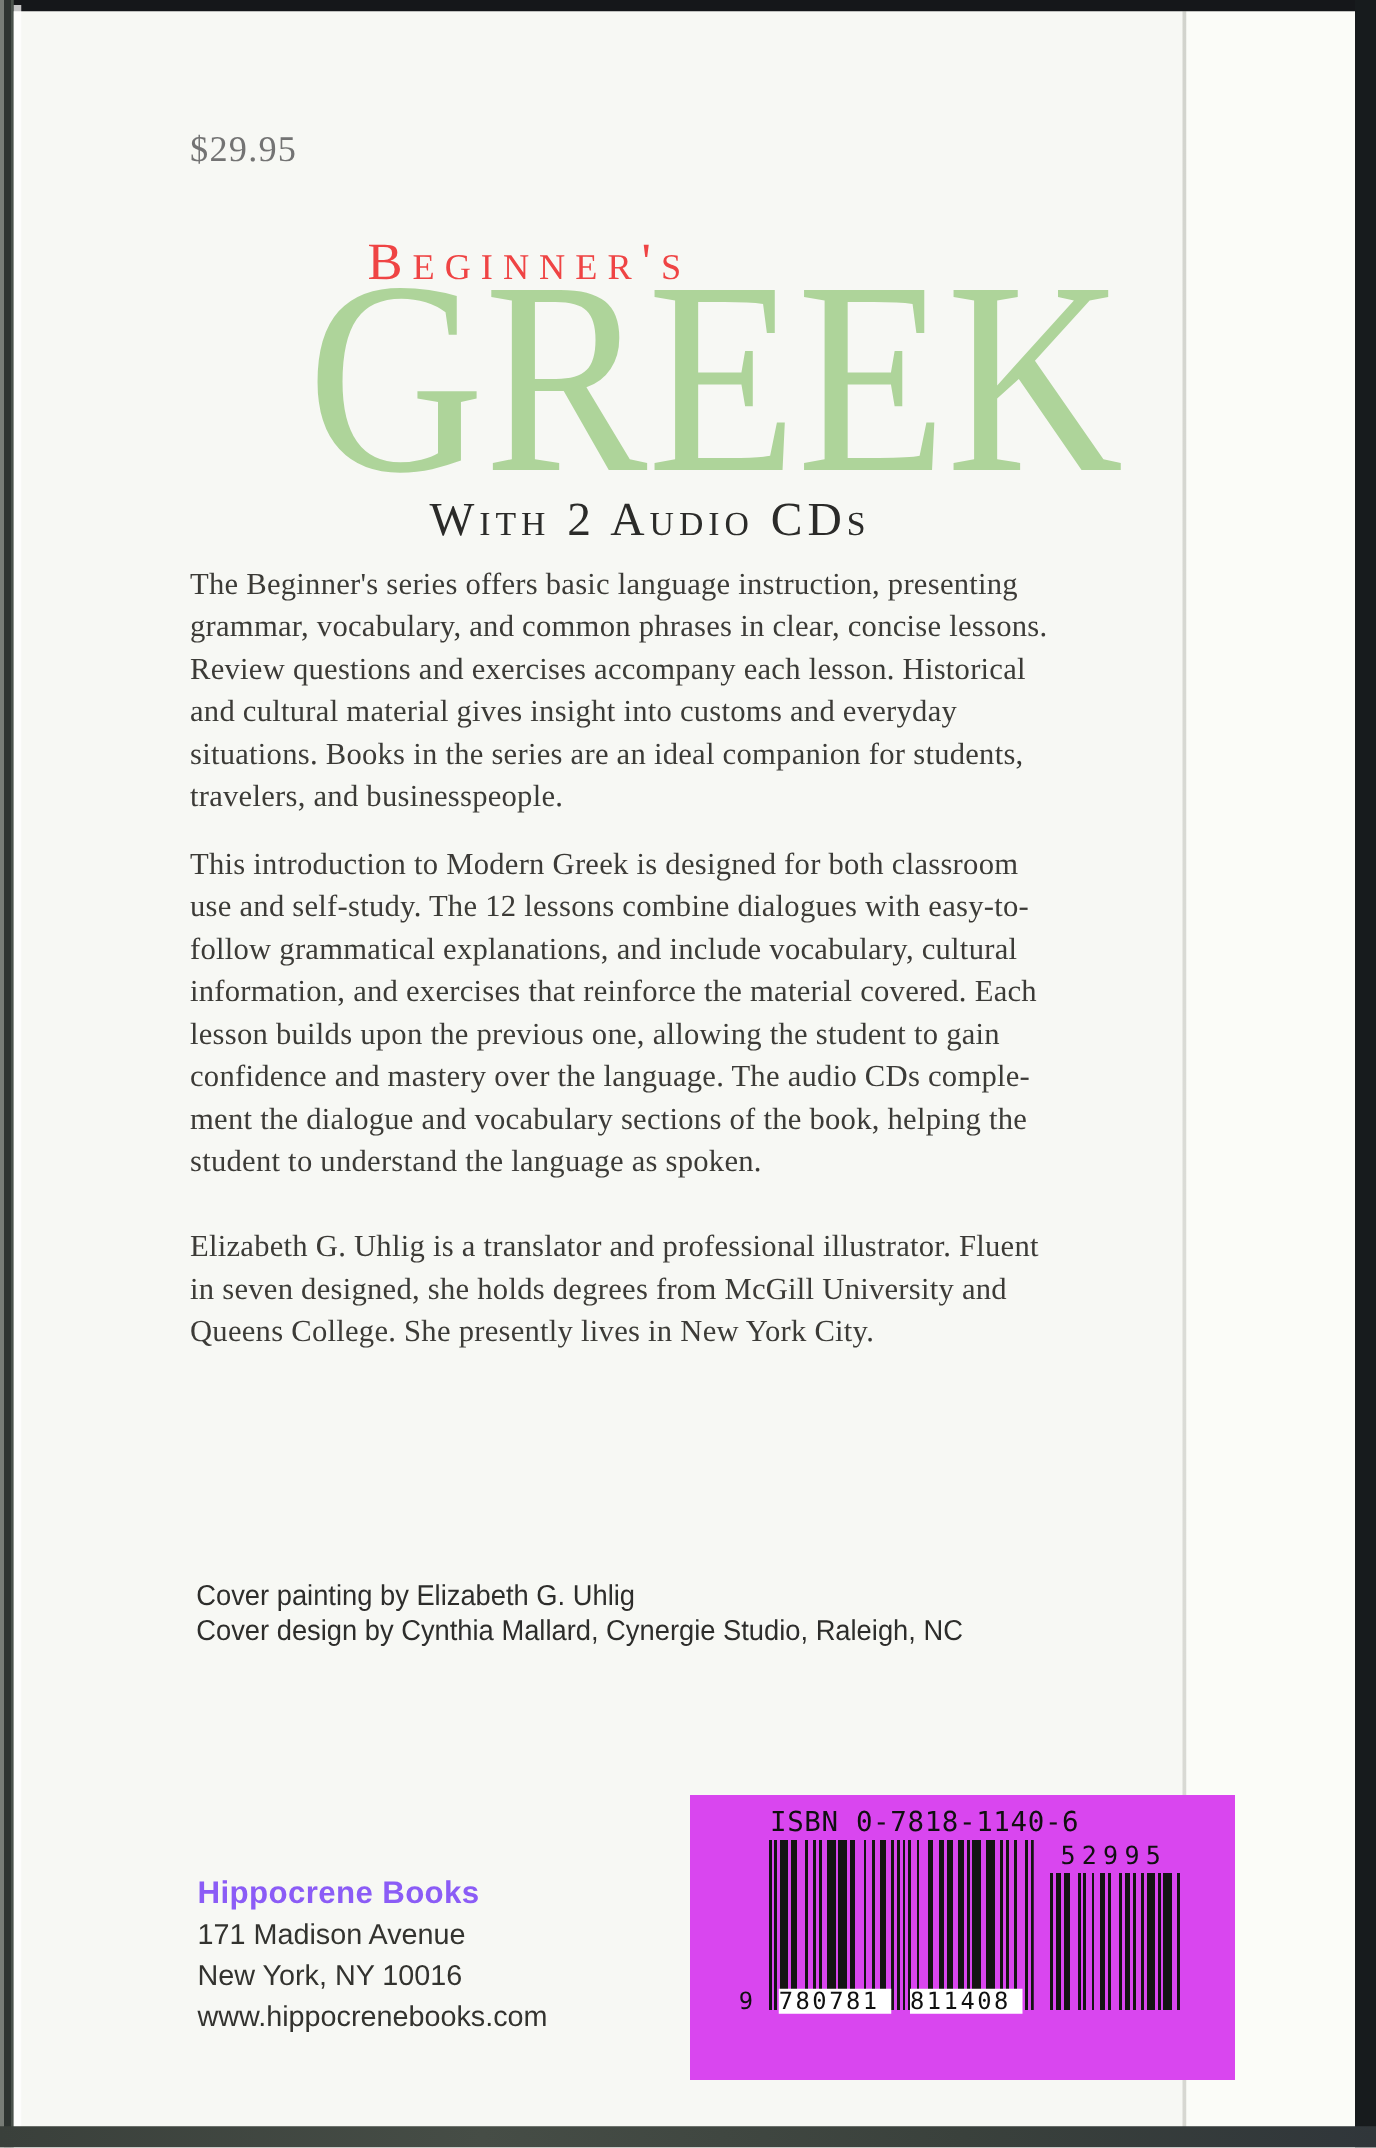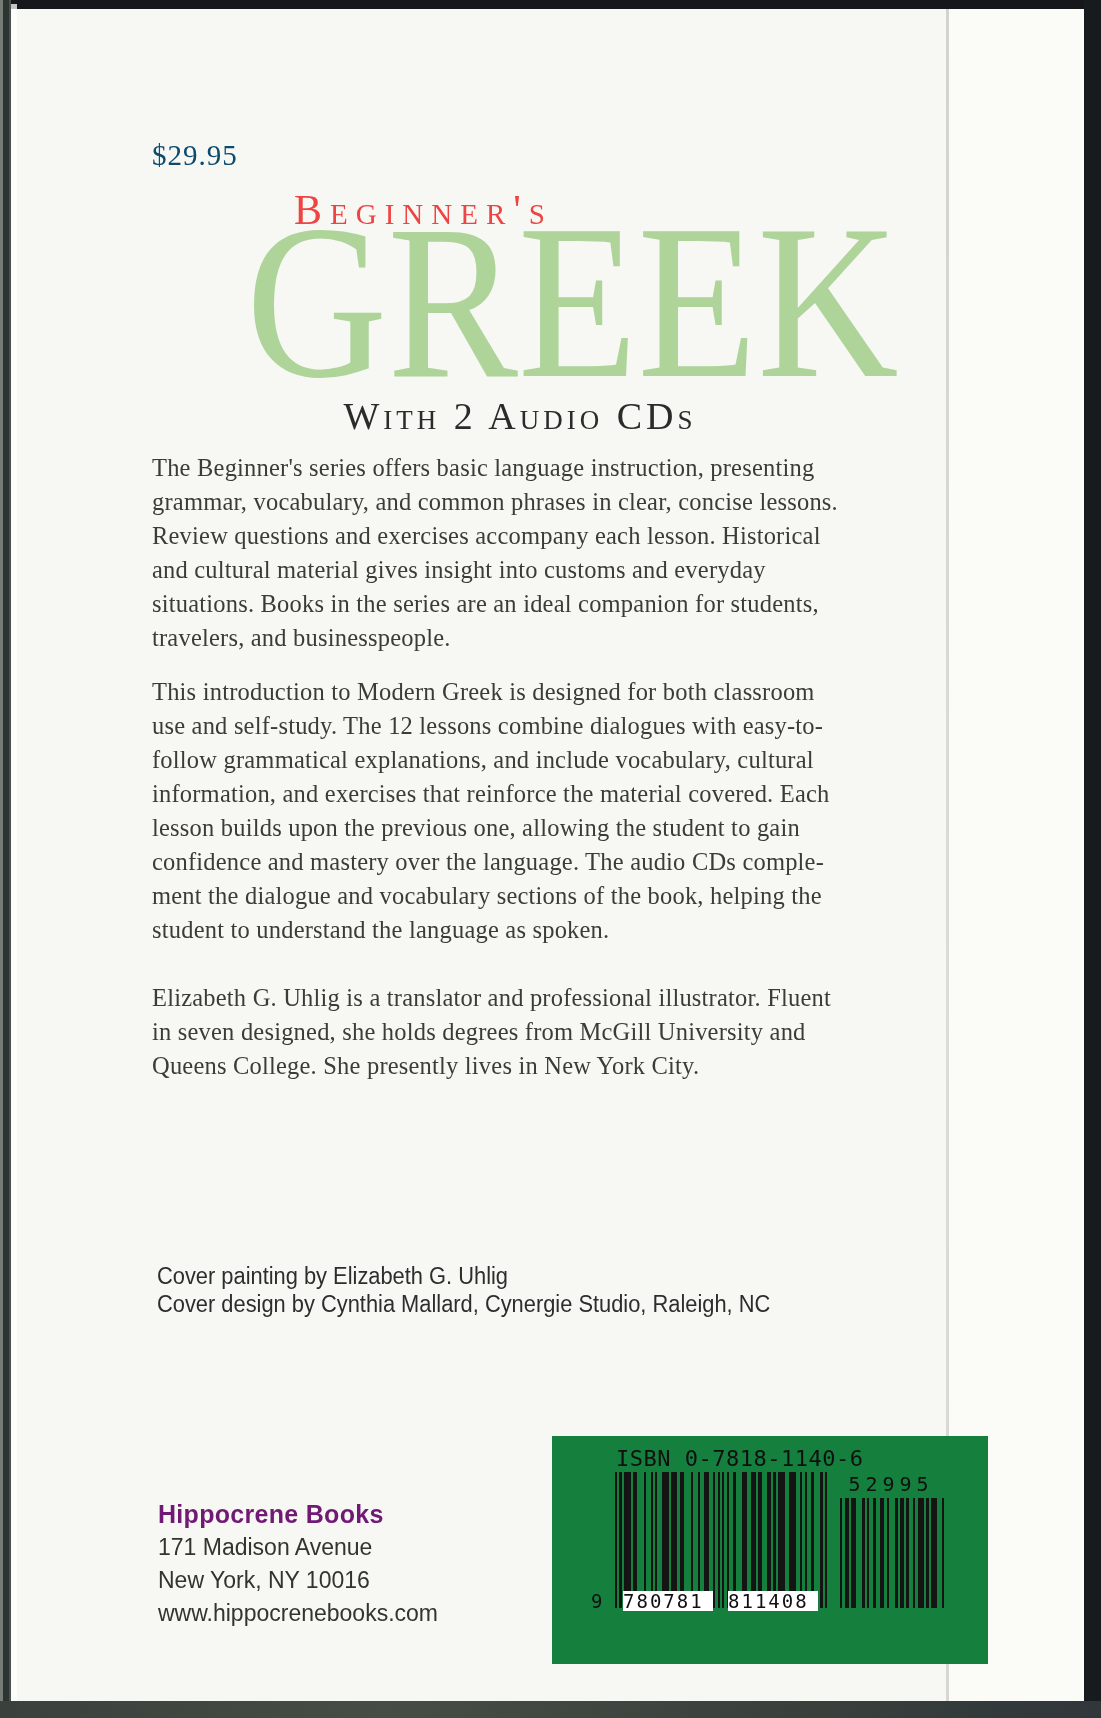--- a/index.html
+++ b/index.html
@@ -14,21 +14,21 @@
     background:linear-gradient(180deg,rgba(150,152,142,.38),rgba(120,122,112,.22) 60%,rgba(140,140,130,.3));}
   .edge-top{position:absolute;left:6px;top:0;width:1095px;height:9px;background:#15171a;}
   .edge-left{position:absolute;left:0;top:0;width:11px;height:1718px;
     background:linear-gradient(90deg,#777c76 0 3px,#2e3431 3px 9px,#4a524c 9px 11px);}
   .edge-left-hi{position:absolute;left:11px;top:4px;width:6px;height:1710px;background:rgba(255,255,255,.75);}
   .edge-right{position:absolute;right:0;top:0;width:17px;height:1718px;background:#171b1d;}
   .edge-bottom{position:absolute;left:0;bottom:0;width:1101px;height:17px;
     background:linear-gradient(90deg,#3a403b,#464d46 35%,#3a413c 70%,#30363a);}
 
   
-  .price{position:absolute;left:152px;top:104px;font-size:29px;letter-spacing:1px;color:#0c4a6e;margin-top:35px;}
+  .price{position:absolute;left:152px;top:104px;font-size:29px;letter-spacing:1px;color:#737373;}
   .series-title{position:absolute;left:278px;top:186px;font-size:42px;font-variant:small-caps;
     letter-spacing:8px;color:#ef4444;margin-left:16px;}
   .main-title{position:absolute;left:246px;top:192px;font-size:220px;line-height:1;
     letter-spacing:0;color:#aed49a;transform:scaleX(.89);transform-origin:left top;}
   .subtitle{position:absolute;left:246px;top:394px;width:548px;text-align:center;
     font-size:38px;font-variant:small-caps;letter-spacing:4px;color:#2b2b29;}
 
   
   .para{position:absolute;left:152px;font-size:24.5px;line-height:34px;color:#3c3b37;
     white-space:pre;letter-spacing:.2px;}
@@ -37,24 +37,24 @@
   .para-3{top:981px;}
 
   
   .credits{position:absolute;left:157px;top:1262px;font-family:"Liberation Sans", sans-serif;
     font-size:23px;line-height:28px;color:#2d2d2b;white-space:pre;
     transform:scaleX(.95);transform-origin:left top;}
 
   
   .publisher{position:absolute;left:158px;top:1498px;font-family:"Liberation Sans", sans-serif;
     font-size:23px;line-height:33px;color:#33332f;}
-  .publisher-name{font-weight:bold;font-size:25px;color:#701a75;letter-spacing:.3px;}
+  .publisher-name{font-weight:bold;font-size:25px;color:#8b5cf6;letter-spacing:.3px;}
 
   
-  .barcode-panel{position:absolute;left:552px;top:1436px;width:436px;height:228px;background:#15803d;}
+  .barcode-panel{position:absolute;left:552px;top:1436px;width:436px;height:228px;background:#d946ef;}
   .isbn-label{position:absolute;left:64px;top:10px;font-family:"DejaVu Sans Mono", monospace;
     font-size:22px;letter-spacing:.5px;color:#101010;white-space:pre;}
   .ean13-wrap{position:absolute;left:63px;top:36px;width:212px;height:136px;}
   .ean13-wrap svg,.ean5-svg{position:absolute;left:0;top:0;width:100%;height:100%;}
   .barcode-panel svg rect{fill:#141414;}
   .bc-digit{position:absolute;bottom:-3px;font-family:"DejaVu Sans Mono", monospace;
     font-size:19px;color:#101010;background:#fff;line-height:20px;}
   .bc-prefix{left:-24px;background:transparent;}
   .bc-group1{left:8px;width:90px;letter-spacing:2px;}
   .bc-group2{left:113px;width:90px;letter-spacing:2px;}

